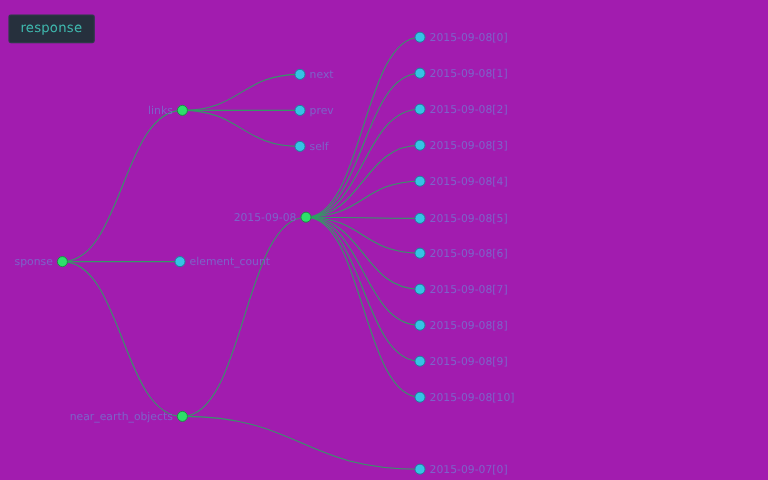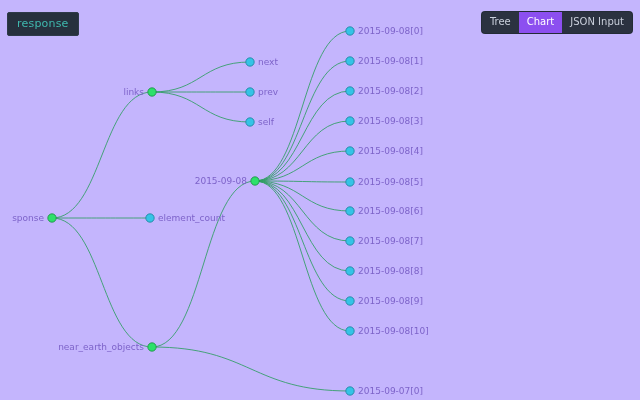--- a/index.html
+++ b/index.html
@@ -4,21 +4,21 @@
 <style>
   html, body {
     margin: 0;
     padding: 0;
     background: #1e2630;
   }
   #app {
     position: relative;
     width: 640px;
     height: 400px;
-    background: #c4b5fd;
+    background: #a21caf;
     overflow: hidden;
     font-family: "DejaVu Sans", "Liberation Sans", sans-serif;
   }
   
   #breadcrumb {
     position: absolute;
     left: 7px;
     top: 12px;
     padding: 4px 9px 5px 9px;
     background: #26303d;
@@ -87,25 +87,20 @@
   .node-label.anchor-end { text-anchor: end; }
   .node-label.anchor-start { text-anchor: start; }
 </style>
 </head>
 <body>
 
 <div id="app">
 
   <div id="breadcrumb">response</div>
 
-  <div id="view-switch">
-    <div class="seg">Tree</div>
-    <div class="seg active">Chart</div>
-    <div class="seg">JSON Input</div>
-  </div>
 
   <svg id="graph" viewBox="0 0 640 400" xmlns="http://www.w3.org/2000/svg">
     <g id="edge-layer">
         <path d="M52,218 C102,218 102,92 152,92" class="edge" stroke="#2f9e63"></path>
         <path d="M52,218 C101,218 101,218 150,218" class="edge" stroke="#2f9e63"></path>
         <path d="M52,218 C102,218 102,347 152,347" class="edge" stroke="#2f9e63"></path>
         <path d="M152,92 C201,92 201,62 250,62" class="edge" stroke="#2f9e63"></path>
         <path d="M152,92 C201,92 201,92 250,92" class="edge" stroke="#2f9e63"></path>
         <path d="M152,92 C201,92 201,122 250,122" class="edge" stroke="#2f9e63"></path>
         <path d="M152,347 C203.5,347 203.5,181 255,181" class="edge" stroke="#2f9e63"></path>

